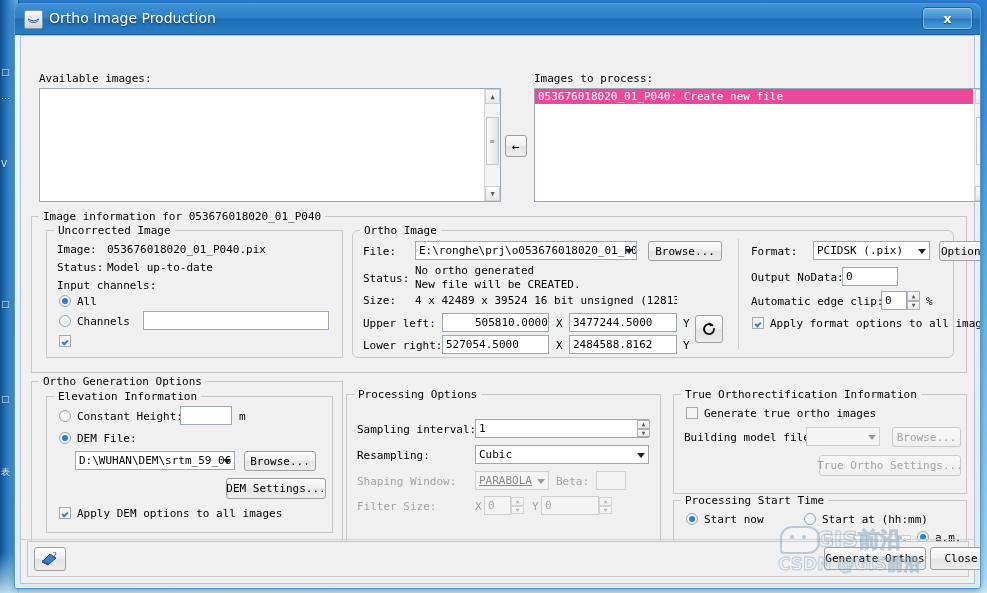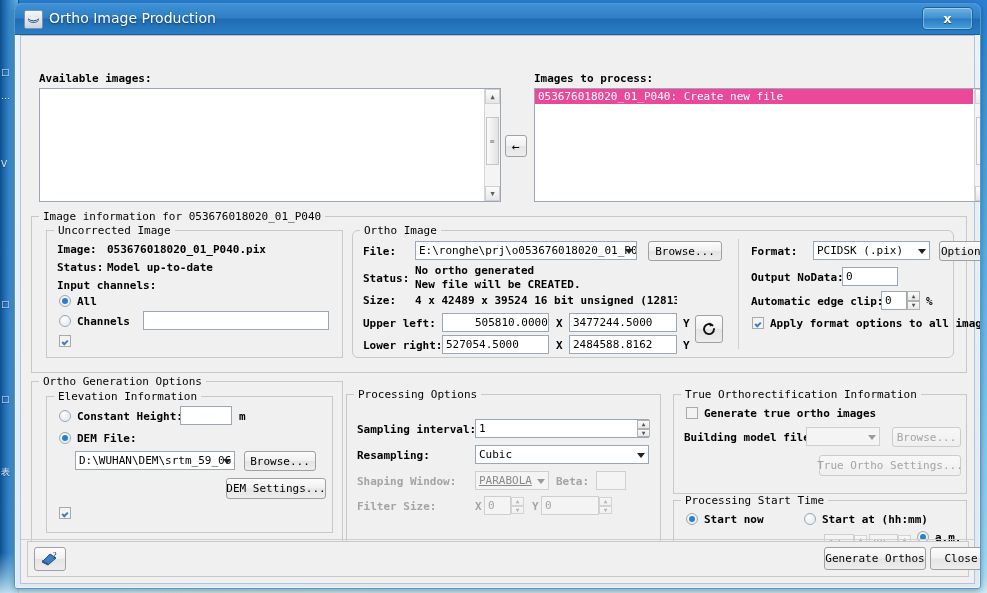--- a/index.html
+++ b/index.html
@@ -81,21 +81,21 @@
   }
 
   
   #client{
     position:absolute;left:5px;top:31px;width:953px;height:547px;
     background:#f0f0f0;
     border:1px solid #b6c4d2;
   }
 
   
-  .lbl{position:absolute;color:#000;white-space:nowrap;font-weight:bold;}
+  .lbl{position:absolute;color:#000;white-space:nowrap;}
   .lbl.dis{color:#a4a4a4;}
   .group{
     position:absolute;
     border:1px solid #c8c8c8;
     background:transparent;
   }
   .group>.gtitle{
     position:absolute;top:-7px;left:7px;
     background:#f0f0f0;padding:0 4px;color:#000;white-space:nowrap;
   }
@@ -376,20 +376,21 @@
 
         <div class="combo" style="left:28px;top:54px;width:160px;height:19px;">
           <span>D:\WUHAN\DEM\srtm_59_06.ti:</span>
           <span class="cb-arrow"></span>
         </div>
         <div class="btn" style="left:197px;top:54px;width:72px;height:20px;">Browse...</div>
 
         <div class="btn" style="left:179px;top:81px;width:100px;height:21px;">DEM Settings...</div>
 
         <div class="check chk-blue on" style="left:12px;top:110px;"></div>
+        <div class="lbl" style="left:30px;top:110px;">Apply DEM options to all images</div>
       </div>
     </div>
 
     <div class="group" style="left:325px;top:358px;width:313px;height:172px;">
       <span class="gtitle">Processing Options</span>
 
       <div class="lbl" style="left:10px;top:28px;">Sampling interval:</div>
       <div class="txt" style="left:128px;top:24px;width:174px;height:19px;">1</div>
       <div class="spin" style="left:290px;top:25px;height:17px;">
         <div class="sb">▲</div>
@@ -473,15 +474,20 @@
         <svg width="20" height="16" viewBox="0 0 20 16">
           <path d="M2 11 L10 3 L16 7 L8 14 Z" fill="#3f7fc4" stroke="#1e4d7e" stroke-width="1"></path>
           <path d="M2 11 L8 14 L8 12 L2 9 Z" fill="#2c5e96"></path>
           <text x="13" y="7" font-size="8" font-family="Liberation Serif, serif" fill="#111">?</text>
         </svg>
       </div>
       <div class="btn" style="left:796px;top:5px;width:102px;height:23px;">Generate Orthos</div>
       <div class="btn" style="left:902px;top:5px;width:62px;height:23px;">Close</div>
     </div>
 
+    <div id="watermark">
+      <div id="wm-logo"></div>
+      <div class="wm-text" id="wm-main">GIS前沿</div>
+      <div class="wm-text" id="wm-sub">CSDN @GIS前沿</div>
+    </div>
 
   </div>
 </div>
 
 </body></html>

